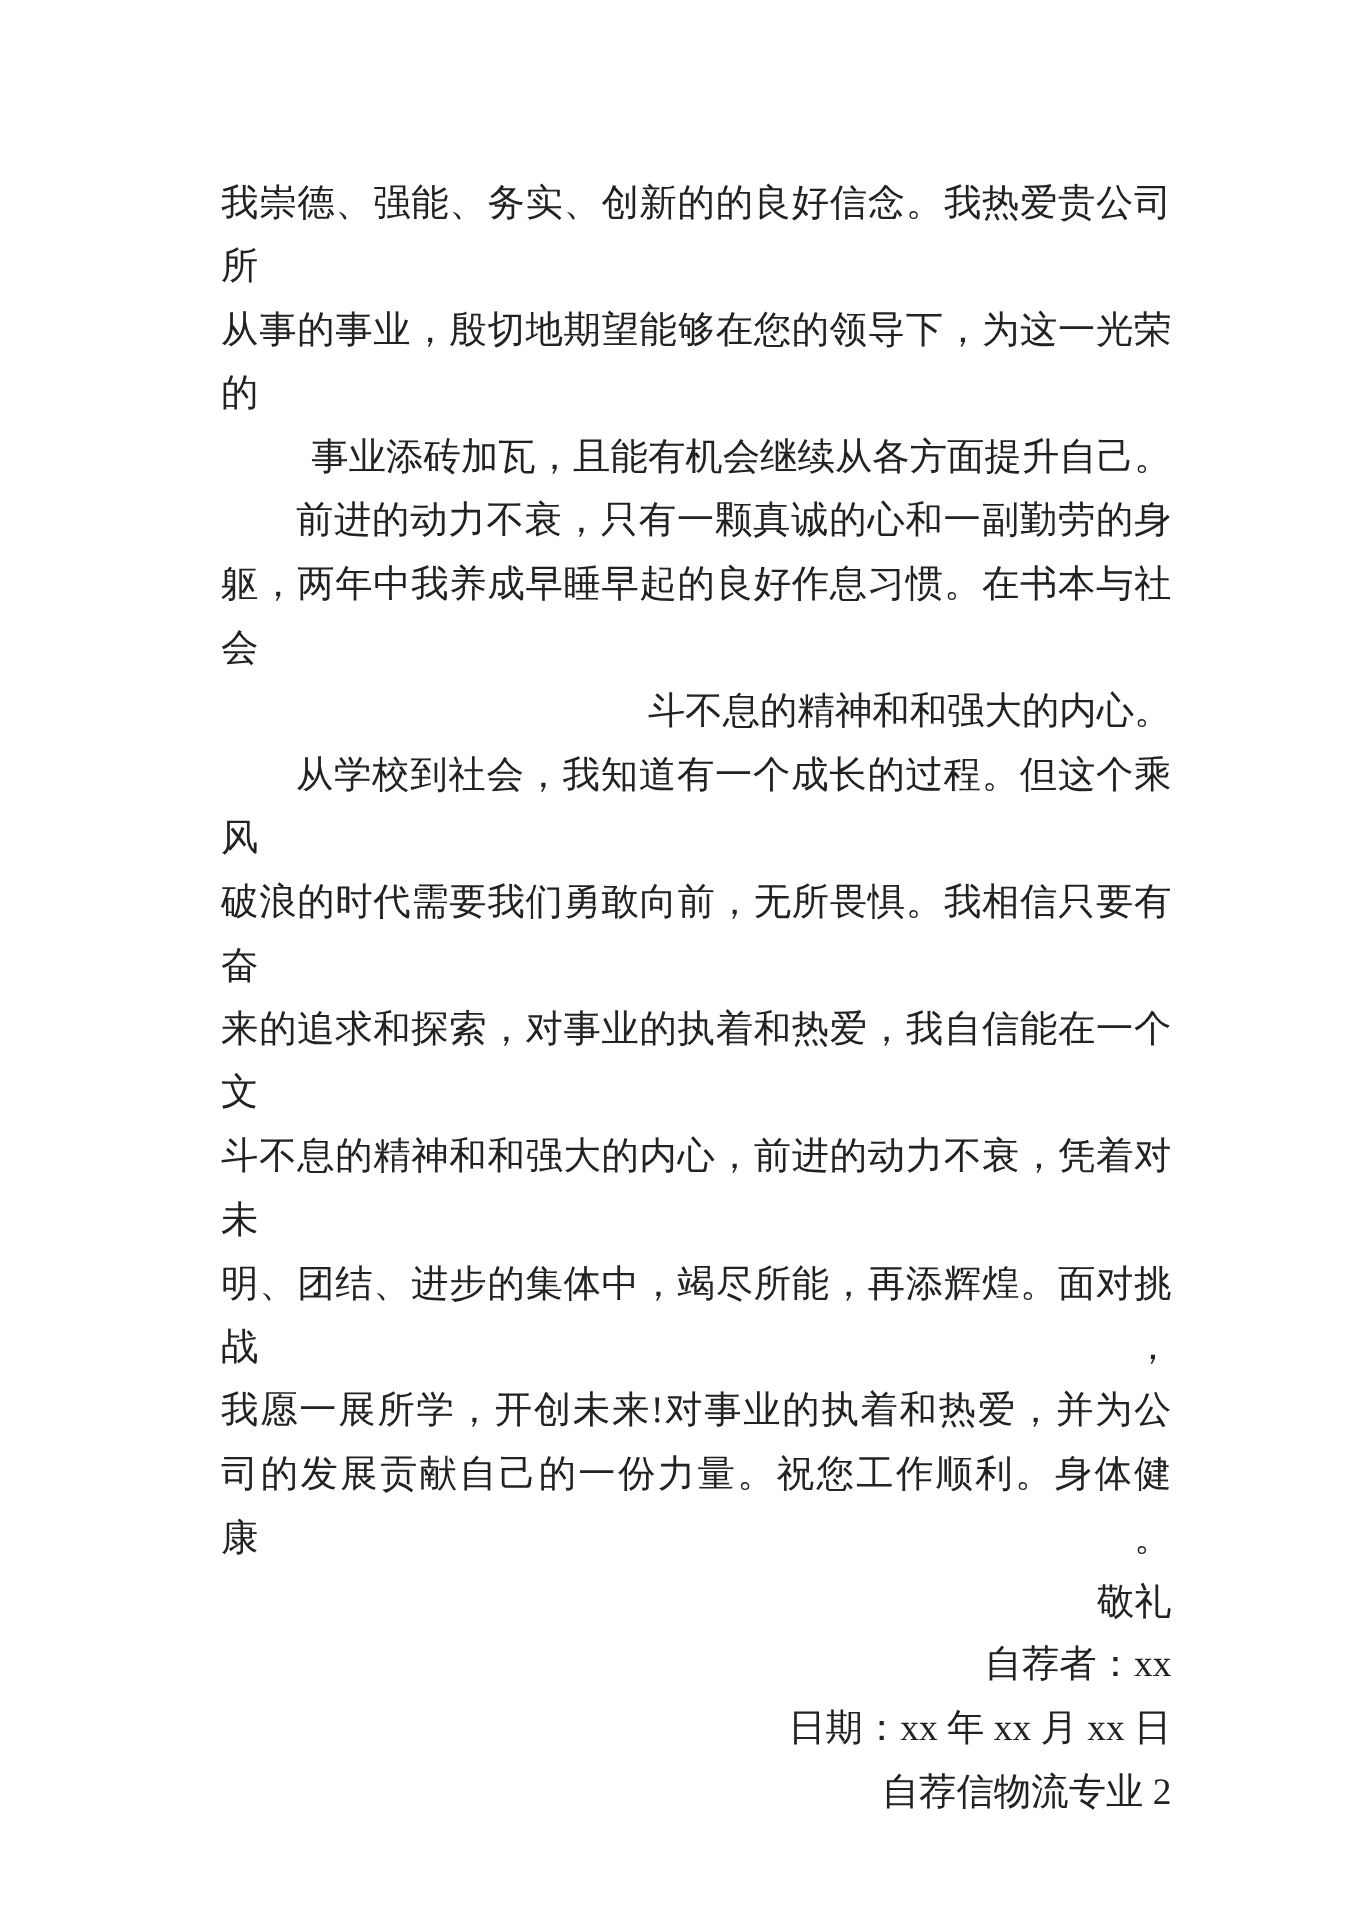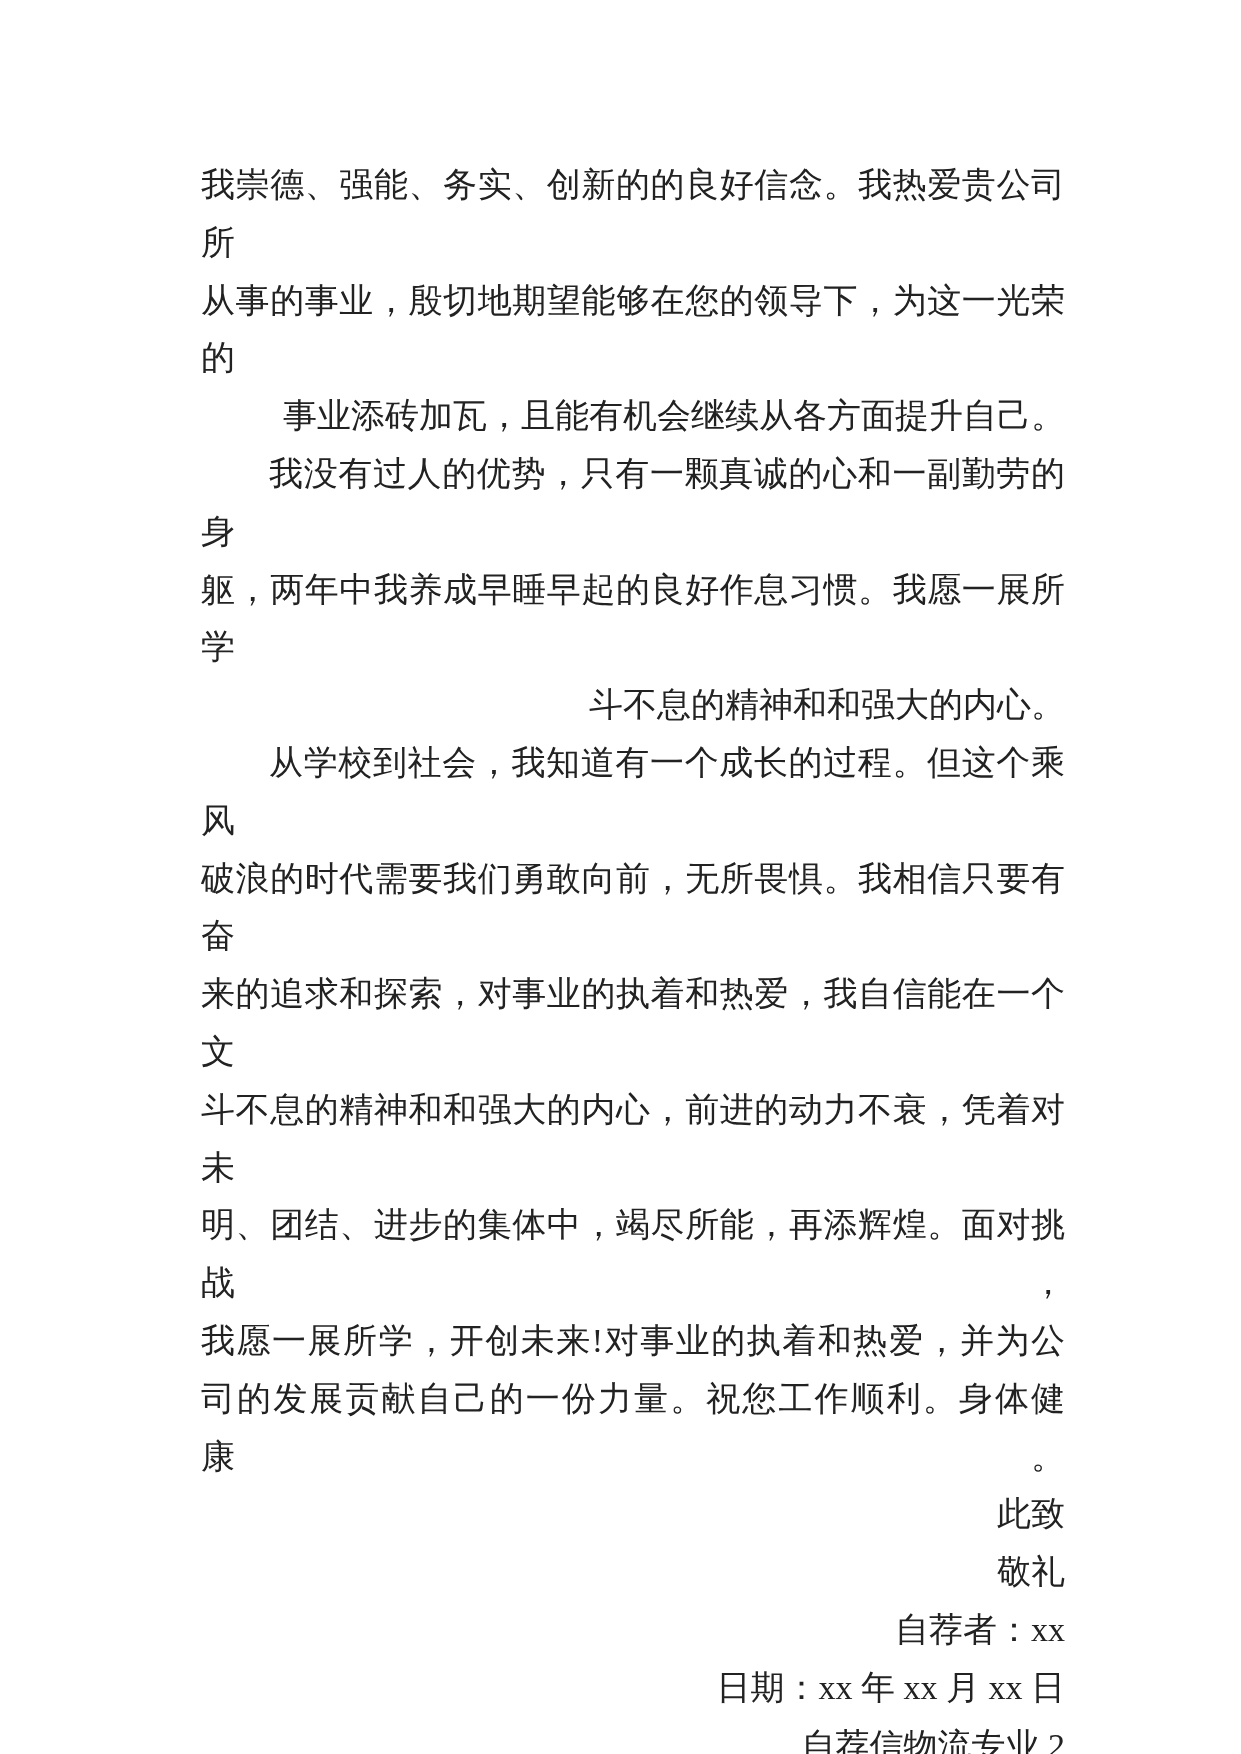--- a/index.html
+++ b/index.html
@@ -40,29 +40,28 @@
   }
 </style>
 </head>
 <body>
 
 <div class="page">
   <div class="letter-body" id="letter-body">
       <div class="line justify">我崇德、强能、务实、创新的的良好信念。我热爱贵公司所</div>
       <div class="line justify">从事的事业，殷切地期望能够在您的领导下，为这一光荣的</div>
       <div class="line">事业添砖加瓦，且能有机会继续从各方面提升自己。</div>
-      <div class="line indent justify">我没有过人的优势，只有一颗真诚的心和一副勤劳的身</div>
-      <div class="line justify">躯，两年中我养成早睡早起的良好作息习惯。我愿一展所学</div>
+      <div class="line indent justify">前进的动力不衰，只有一颗真诚的心和一副勤劳的身</div>
+      <div class="line justify">躯，两年中我养成早睡早起的良好作息习惯。在书本与社会</div>
       <div class="line">斗不息的精神和和强大的内心。</div>
       <div class="line indent justify">从学校到社会，我知道有一个成长的过程。但这个乘风</div>
       <div class="line justify">破浪的时代需要我们勇敢向前，无所畏惧。我相信只要有奋</div>
       <div class="line justify">来的追求和探索，对事业的执着和热爱，我自信能在一个文</div>
       <div class="line justify">斗不息的精神和和强大的内心，前进的动力不衰，凭着对未</div>
       <div class="line justify">明、团结、进步的集体中，竭尽所能，再添辉煌。面对挑战，</div>
       <div class="line justify">我愿一展所学，开创未来!对事业的执着和热爱，并为公</div>
       <div class="line justify">司的发展贡献自己的一份力量。祝您工作顺利。身体健康。</div>
-      <div class="line">此致</div>
       <div class="line">敬礼</div>
       <div class="line indent">自荐者：xx</div>
       <div class="line indent">日期：xx 年 xx 月 xx 日</div>
       <div class="line">自荐信物流专业 2</div>
     </div>
 </div>
 
 </body></html>

